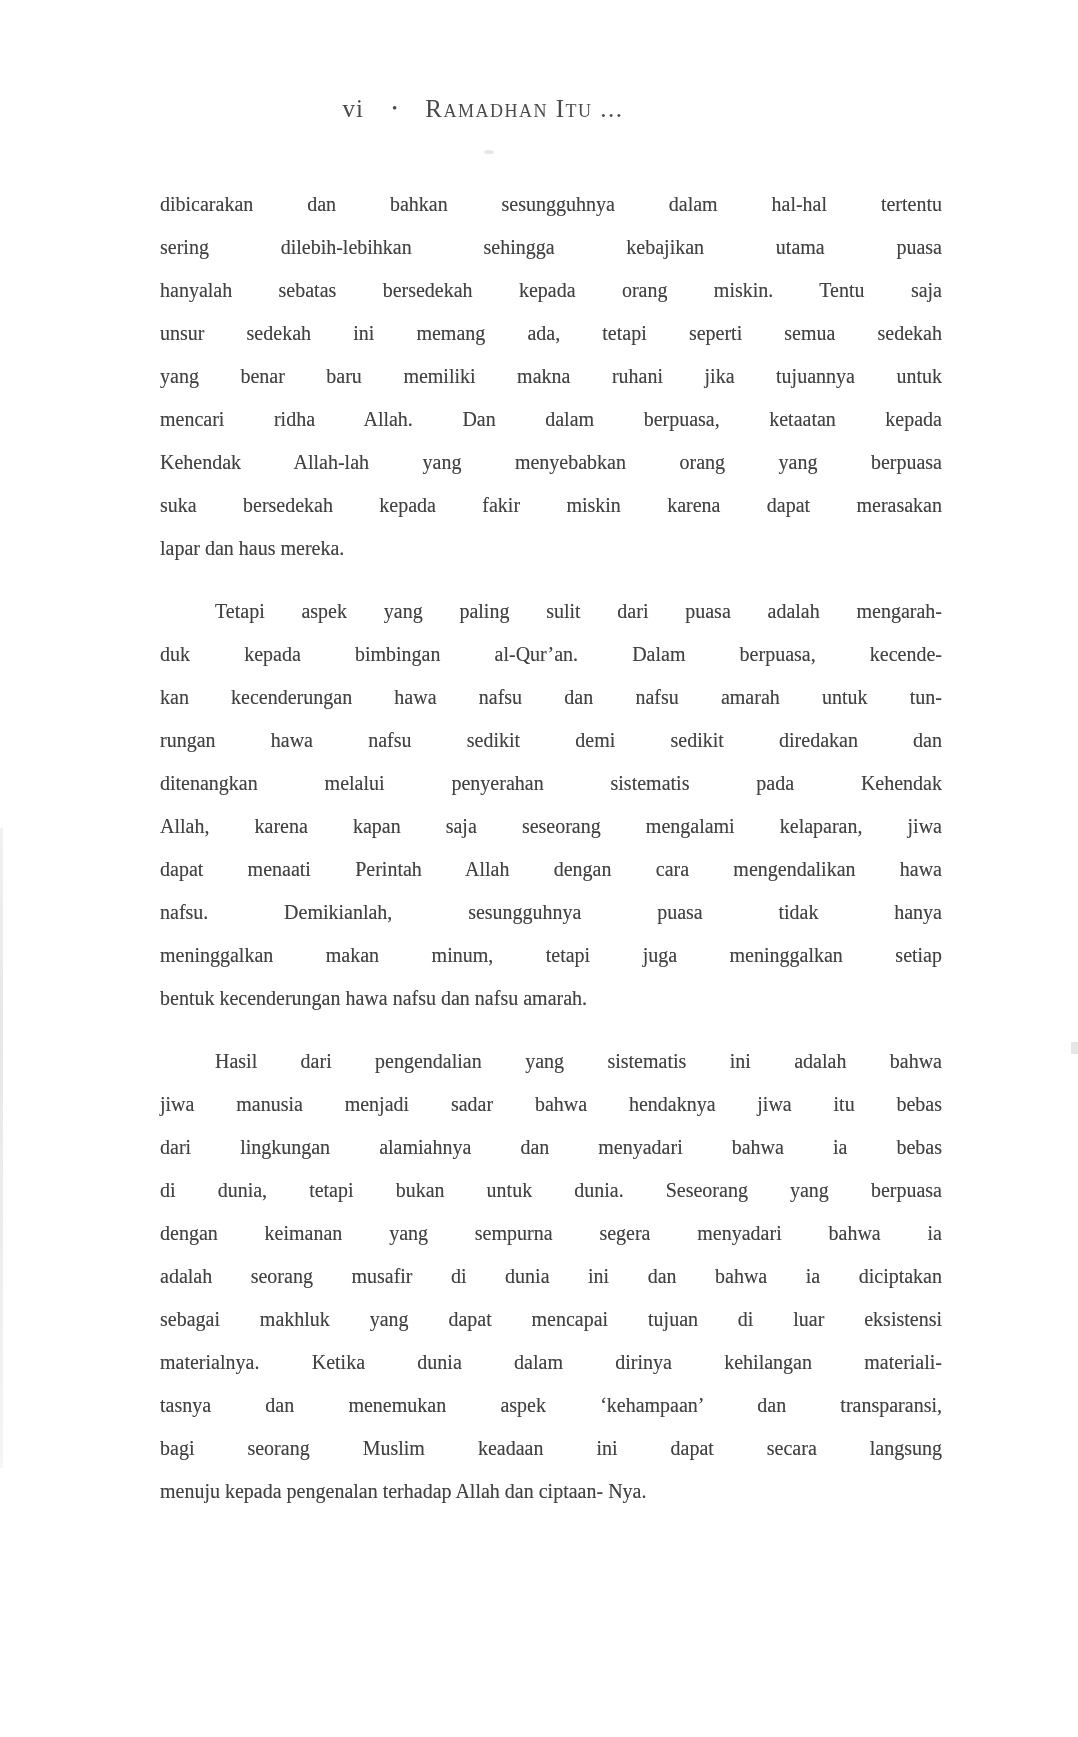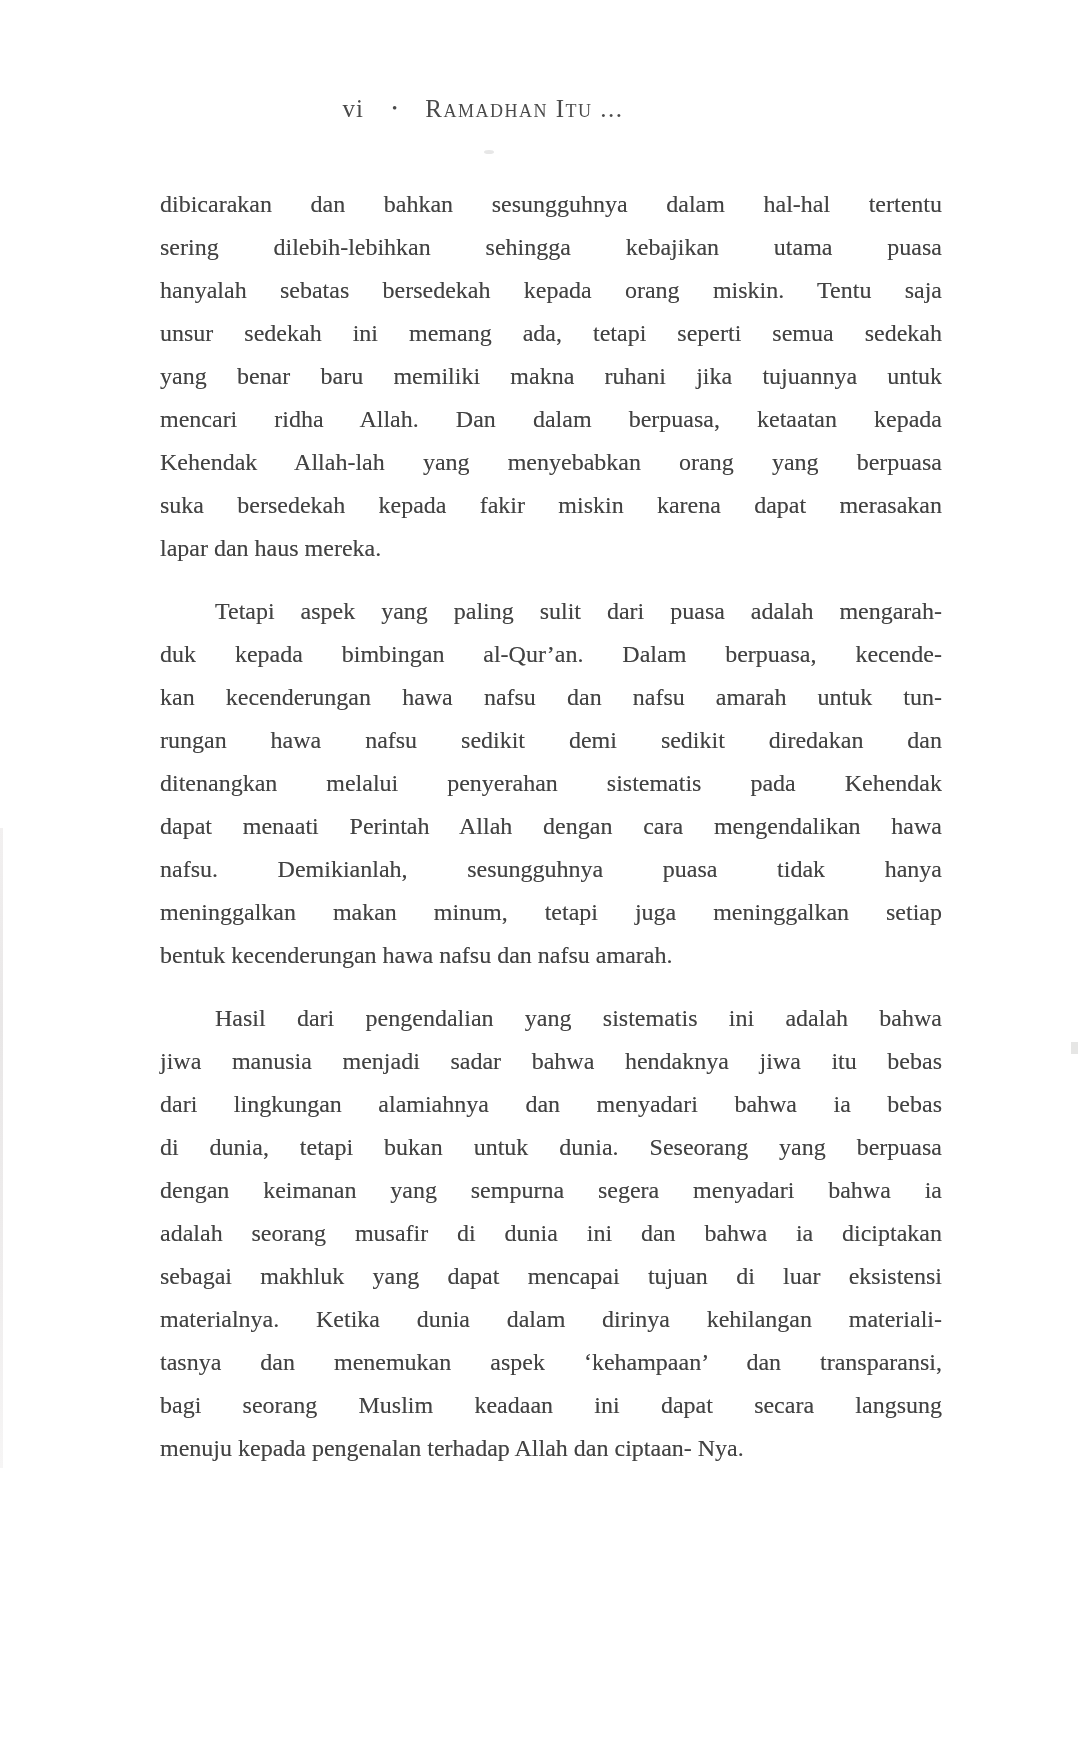--- a/index.html
+++ b/index.html
@@ -41,21 +41,21 @@
   .running-head .rtitle {
     font-variant: small-caps;
     letter-spacing: 1.5px;
   }
   
   .body-text {
     position: absolute;
     top: 183px;
     left: 160px;
     width: 782px;
-    font-size: 24px;
+    font-size: 20px;
     line-height: 43px;
     color: #424242;
     text-shadow: 0 0 0.6px rgba(70,70,70,0.45);
   }
   .body-text p {
     margin: 0;
     padding: 0;
   }
   .body-text p.indented {
     margin-top: 20px;
@@ -122,20 +122,21 @@
         <span class="line">Kehendak Allah-lah yang menyebabkan orang yang berpuasa</span>
         <span class="line">suka bersedekah kepada fakir miskin karena dapat merasakan</span>
         <span class="line last">lapar dan haus mereka.</span>
       </p>
       <p class="indented">
         <span class="line first">Tetapi aspek yang paling sulit dari puasa adalah mengarah-</span>
         <span class="line">duk kepada bimbingan al-Qur’an. Dalam berpuasa, kecende-</span>
         <span class="line">kan kecenderungan hawa nafsu dan nafsu amarah untuk tun-</span>
         <span class="line">rungan hawa nafsu sedikit demi sedikit diredakan dan</span>
         <span class="line">ditenangkan melalui penyerahan sistematis pada Kehendak</span>
+        <span class="line">Allah, karena kapan saja seseorang mengalami kelaparan, jiwa</span>
         <span class="line">dapat menaati Perintah Allah dengan cara mengendalikan hawa</span>
         <span class="line">nafsu. Demikianlah, sesungguhnya puasa tidak hanya</span>
         <span class="line">meninggalkan makan minum, tetapi juga meninggalkan setiap</span>
         <span class="line last">bentuk kecenderungan hawa nafsu dan nafsu amarah.</span>
       </p>
       <p class="indented">
         <span class="line first">Hasil dari pengendalian yang sistematis ini adalah bahwa</span>
         <span class="line">jiwa manusia menjadi sadar bahwa hendaknya jiwa itu bebas</span>
         <span class="line">dari lingkungan alamiahnya dan menyadari bahwa ia bebas</span>
         <span class="line">di dunia, tetapi bukan untuk dunia. Seseorang yang berpuasa</span>

